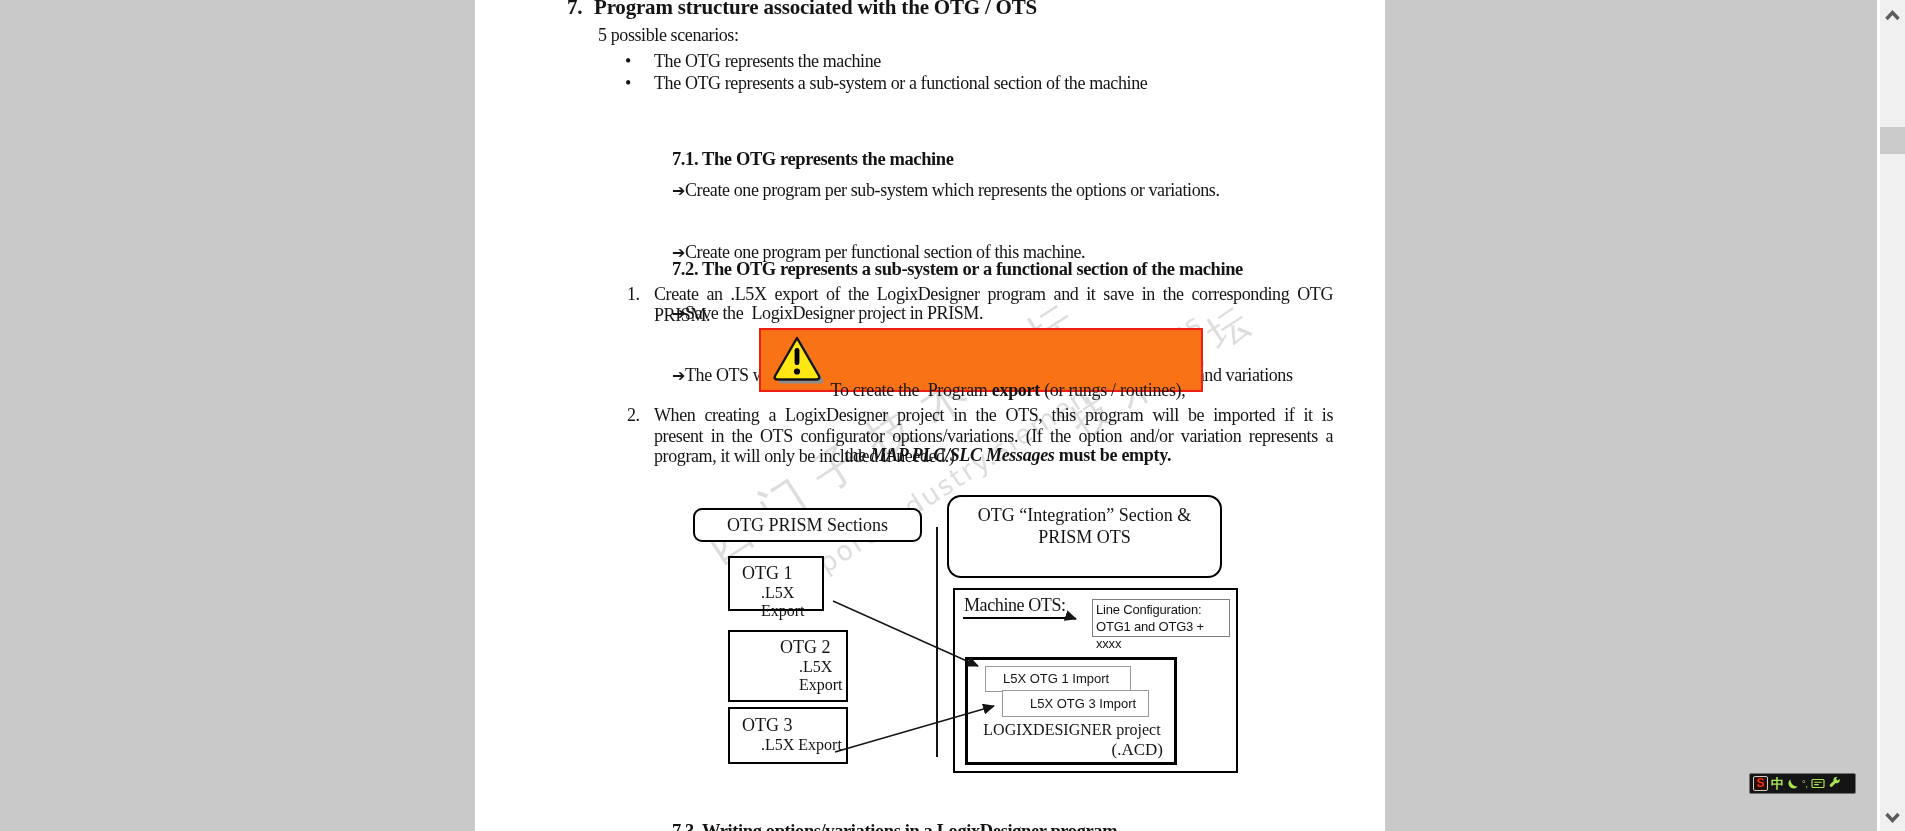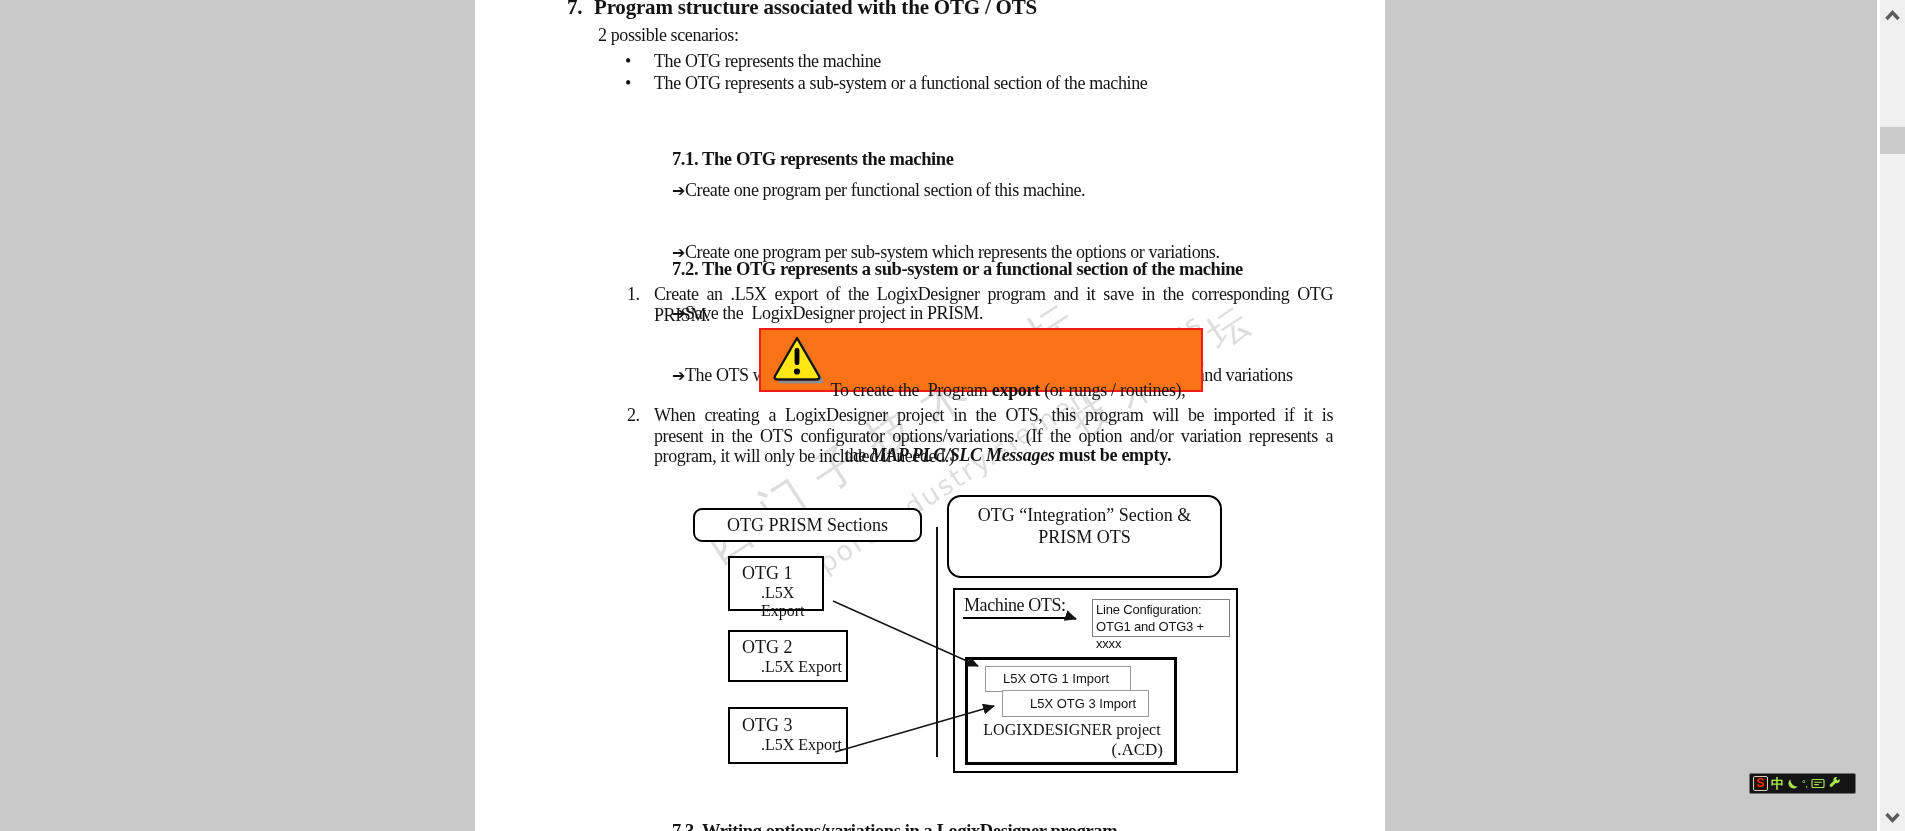--- a/index.html
+++ b/index.html
@@ -38,29 +38,29 @@
 <body>
 
 <div class="page">
 
   <div class="wm" style="left:235px;top:520px;font-size:46px;letter-spacing:18px;">西门子技术论坛</div>
   <div class="wm" style="left:300px;top:580px;font-size:27px;letter-spacing:2px;">support.industry.siemens.com/cs</div>
   <div class="wm" style="left:600px;top:400px;font-size:40px;letter-spacing:14px;">技术论坛</div>
 
   <div class="t h7 b" style="left:92px;top:-3px;"><span class="num h7">7.</span><span>Program structure associated with the OTG / OTS</span></div>
 
-  <div class="t" style="left:123px;top:25px;">2 possible scenarios:</div>
+  <div class="t" style="left:123px;top:25px;">5 possible scenarios:</div>
 
   <div class="t" style="left:150px;top:51px;"><span class="blt">•</span><span>The OTG represents the machine</span></div>
   <div class="t" style="left:150px;top:73px;"><span class="blt">•</span><span>The OTG represents a sub-system or a functional section of the machine</span></div>
 
   <div class="t b" style="left:197px;top:129px;font-size:18.5px;margin-top:20px;">7.1. The OTG represents the machine</div>
   <div class="t stack" style="left:179px;top:139px;width:679px;">
+    <div class="arrline"><span class="arr">➔</span><span>Create one program per sub-system which represents the options or variations.</span></div>
     <div class="arrline"><span class="arr">➔</span><span>Create one program per functional section of this machine.</span></div>
-    <div class="arrline"><span class="arr">➔</span><span>Create one program per sub-system which represents the options or variations.</span></div>
     <div class="arrline"><span class="arr">➔</span><span>Save the  LogixDesigner project in PRISM.</span></div>
     <div class="arrline"><span class="arr">➔</span><span>The OTS will be a copy of the LogixDesigner project in which the options and variations</span></div>
   </div>
 
   <div class="t b" style="left:197px;top:259px;font-size:18.5px;">7.2. The OTG represents a sub-system or a functional section of the machine</div>
 
   <div class="t" style="left:152px;top:284px;">1.</div>
   <div class="t j" style="left:179px;top:284px;">Create an .L5X export of the LogixDesigner program and it save in the corresponding OTG</div>
   <div class="t" style="left:179px;top:304.5px;">PRISM.</div>
 
@@ -81,21 +81,21 @@
   <div class="t j" style="left:179px;top:405px;">When creating a LogixDesigner project in the OTS, this program will be imported if it is</div>
   <div class="t j" style="left:179px;top:425.5px;">present in the OTS configurator options/variations. (If the option and/or variation represents a</div>
   <div class="t" style="left:179px;top:446px;">program, it will only be included if needed.)</div>
 
   <div class="dbox" style="left:218px;top:508px;width:229px;height:34px;border-radius:9px;text-align:center;line-height:30px;font-size:18px;">OTG PRISM Sections</div>
 
   <div class="dbox" style="left:253px;top:556px;width:96px;height:55px;">
     <div style="margin:5px 0 0 12px;font-size:18px;">OTG 1</div>
     <div style="margin-left:31px;font-size:16px;">.L5X Export</div>
   </div>
-  <div class="dbox" style="left:253px;top:630px;width:120px;height:52px;">
+  <div class="dbox" style="left:253px;top:630px;width:120px;height:72px;padding-left:38px;">
     <div style="margin:5px 0 0 12px;font-size:18px;">OTG 2</div>
     <div style="margin-left:31px;font-size:16px;">.L5X Export</div>
   </div>
   <div class="dbox" style="left:253px;top:707px;width:120px;height:57px;">
     <div style="margin:6px 0 0 12px;font-size:18px;">OTG 3</div>
     <div style="margin-left:31px;font-size:16px;">.L5X Export</div>
   </div>
 
   <div class="dbox" style="left:472px;top:495px;width:275px;height:83px;border-radius:14px;text-align:center;padding-top:7px;font-size:18px;line-height:22px;">
     <div>OTG “Integration” Section &amp;</div>

